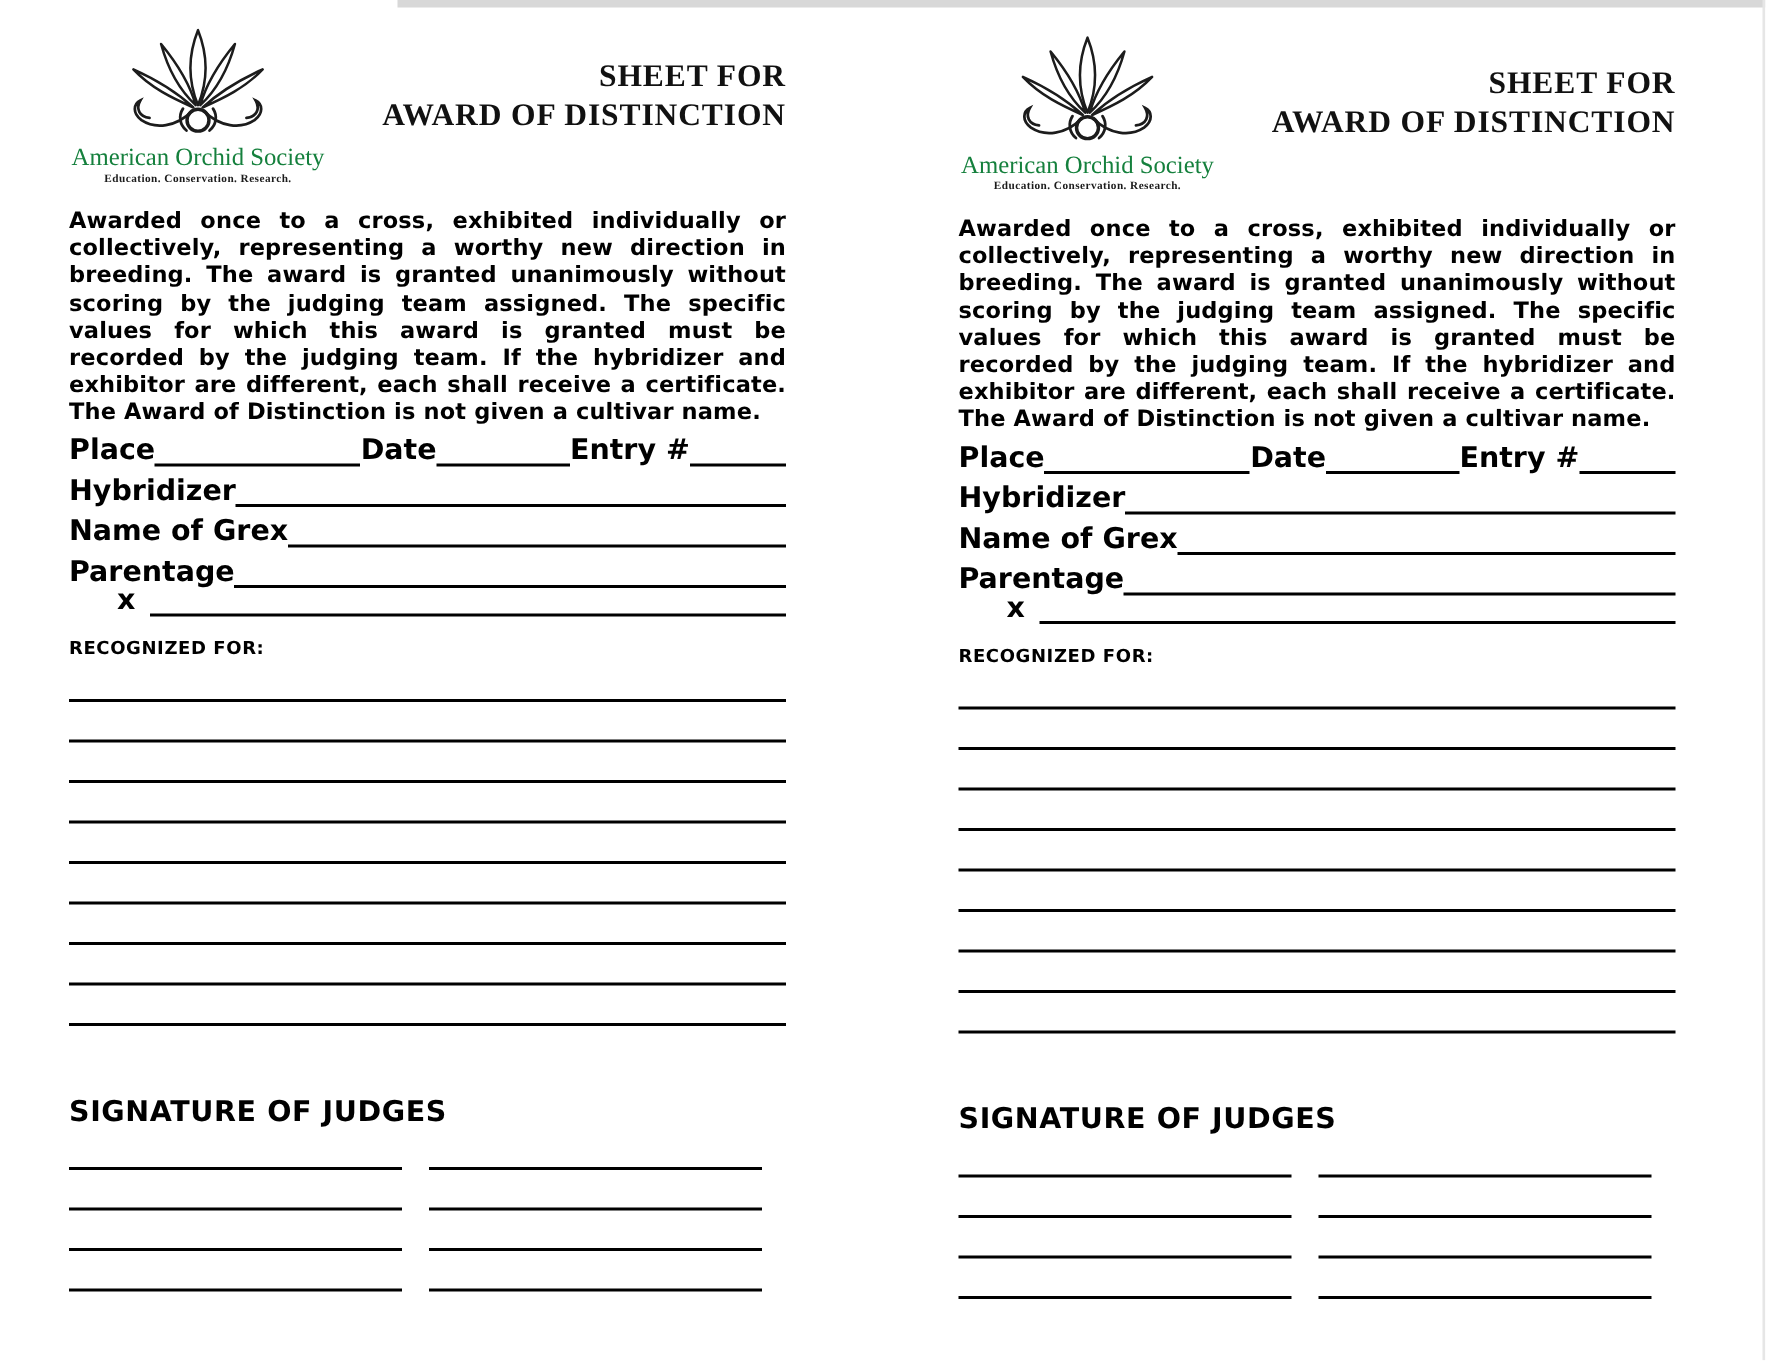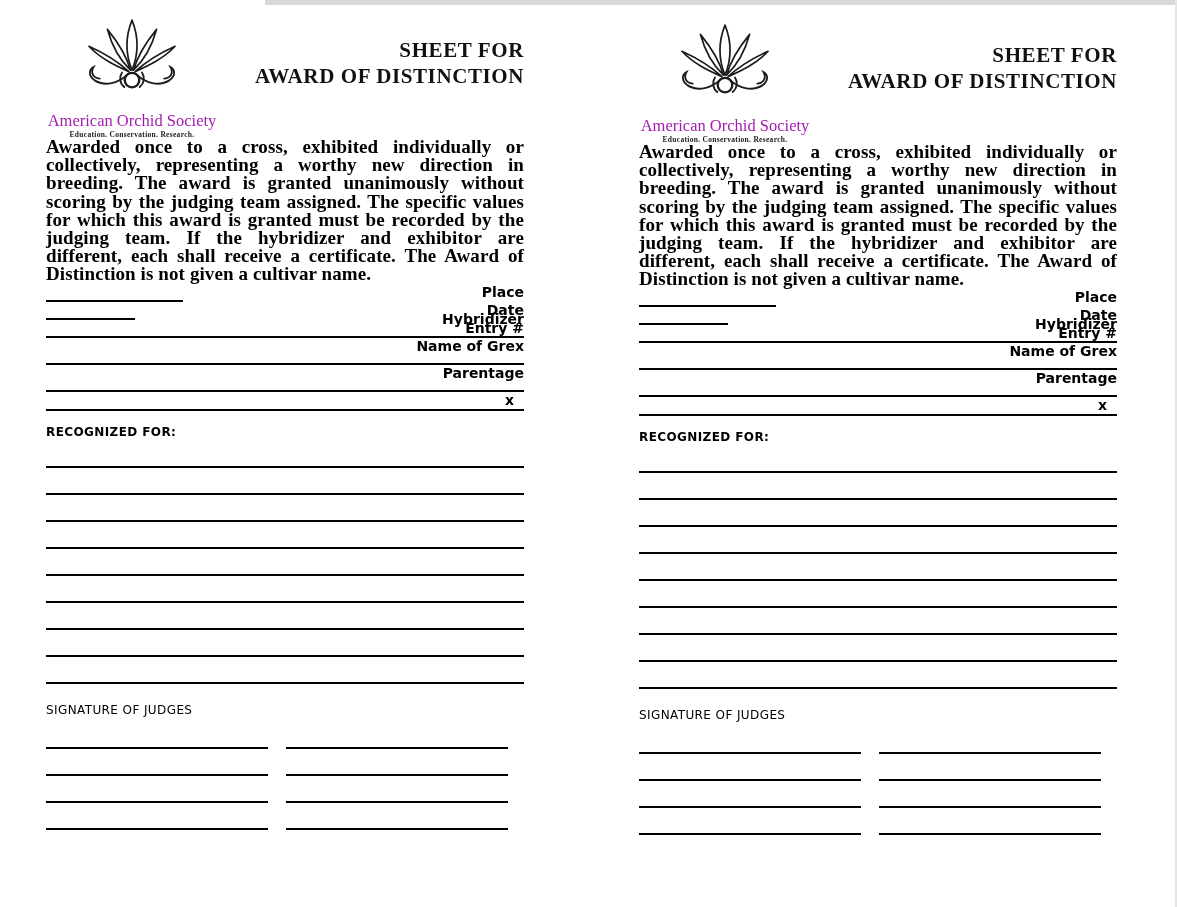--- a/index.html
+++ b/index.html
@@ -17,52 +17,52 @@
   .page--right { width:589px; }
   .form-content { position:relative; margin-left:46px; width:478px; padding-top:17px; }
   .page--right .form-content { margin-left:51px; padding-top:22px; }
 
   
   .hdr { display:flex; height:114px; }
   .logo-col { width:172px; text-align:center; }
   .logo-col svg { display:block; margin:0 auto; }
   .org-name {
     font-family:"Liberation Serif","DejaVu Serif",serif;
-    font-size:16.5px; line-height:17px; white-space:nowrap; color:#a21caf; margin-top:18px;
+    font-size:16.5px; line-height:17px; white-space:nowrap; color:#15803d; margin-top:2px;
   }
   .org-tagline {
     font-family:"Liberation Serif","DejaVu Serif",serif;
     font-weight:bold; font-size:7.5px; letter-spacing:0.3px; color:#1b1b1b; margin-top:1px;
   }
   .title-col {
     flex:1; text-align:right; padding-top:20px; padding-left:14px;
     font-family:"Liberation Serif","DejaVu Serif",serif;
     font-weight:bold; font-size:21px; line-height:26px; letter-spacing:0.6px; color:#111;
   }
 
   
   .desc {
-    margin-top:7px; font-weight:700; font-size:19px; line-height:18.2px;
-    text-align:justify; letter-spacing:0.1px;font-family:Liberation Serif, serif;
-  }
-
-  
-  .frow { display:flex; align-items:flex-end; height:27px; font-weight:700; font-size:14px; white-space:nowrap;flex-direction:column; }
+    margin-top:7px; font-weight:700; font-size:15px; line-height:18.2px;
+    text-align:justify; letter-spacing:0.1px;
+  }
+
+  
+  .frow { display:flex; align-items:flex-end; height:27px; font-weight:700; font-size:19px; white-space:nowrap; }
   .blank { border-bottom:2px solid #000; align-self:stretch; }
   .b-place { width:137px; } .b-date { width:89px; } .b-grow { flex:1; }
   .xrow { height:19px; }
   .x-ind { margin-left:32px; margin-right:10px; }
 
   .sec-h { margin-top:12px; font-weight:700; font-size:12px; line-height:18px; letter-spacing:0.4px; }
 
   
   .wline { height:25px; border-bottom:2px solid #000; }
 
   
-  .sig-h { margin-top:17px; font-weight:400; font-size:12px; line-height:19px; letter-spacing:0.4px; }
+  .sig-h { margin-top:48px; font-weight:700; font-size:19px; line-height:19px; letter-spacing:0.4px; }
   .srow { display:flex; height:27px; }
   .sline { width:222px; border-bottom:2px solid #000; height:100%; }
   .sline + .sline { margin-left:18px; }
 </style>
 </head>
 <body>
 
 <div id="stage">
   <div class="viewer-strip"></div>
   <div class="viewer-edge"></div>

